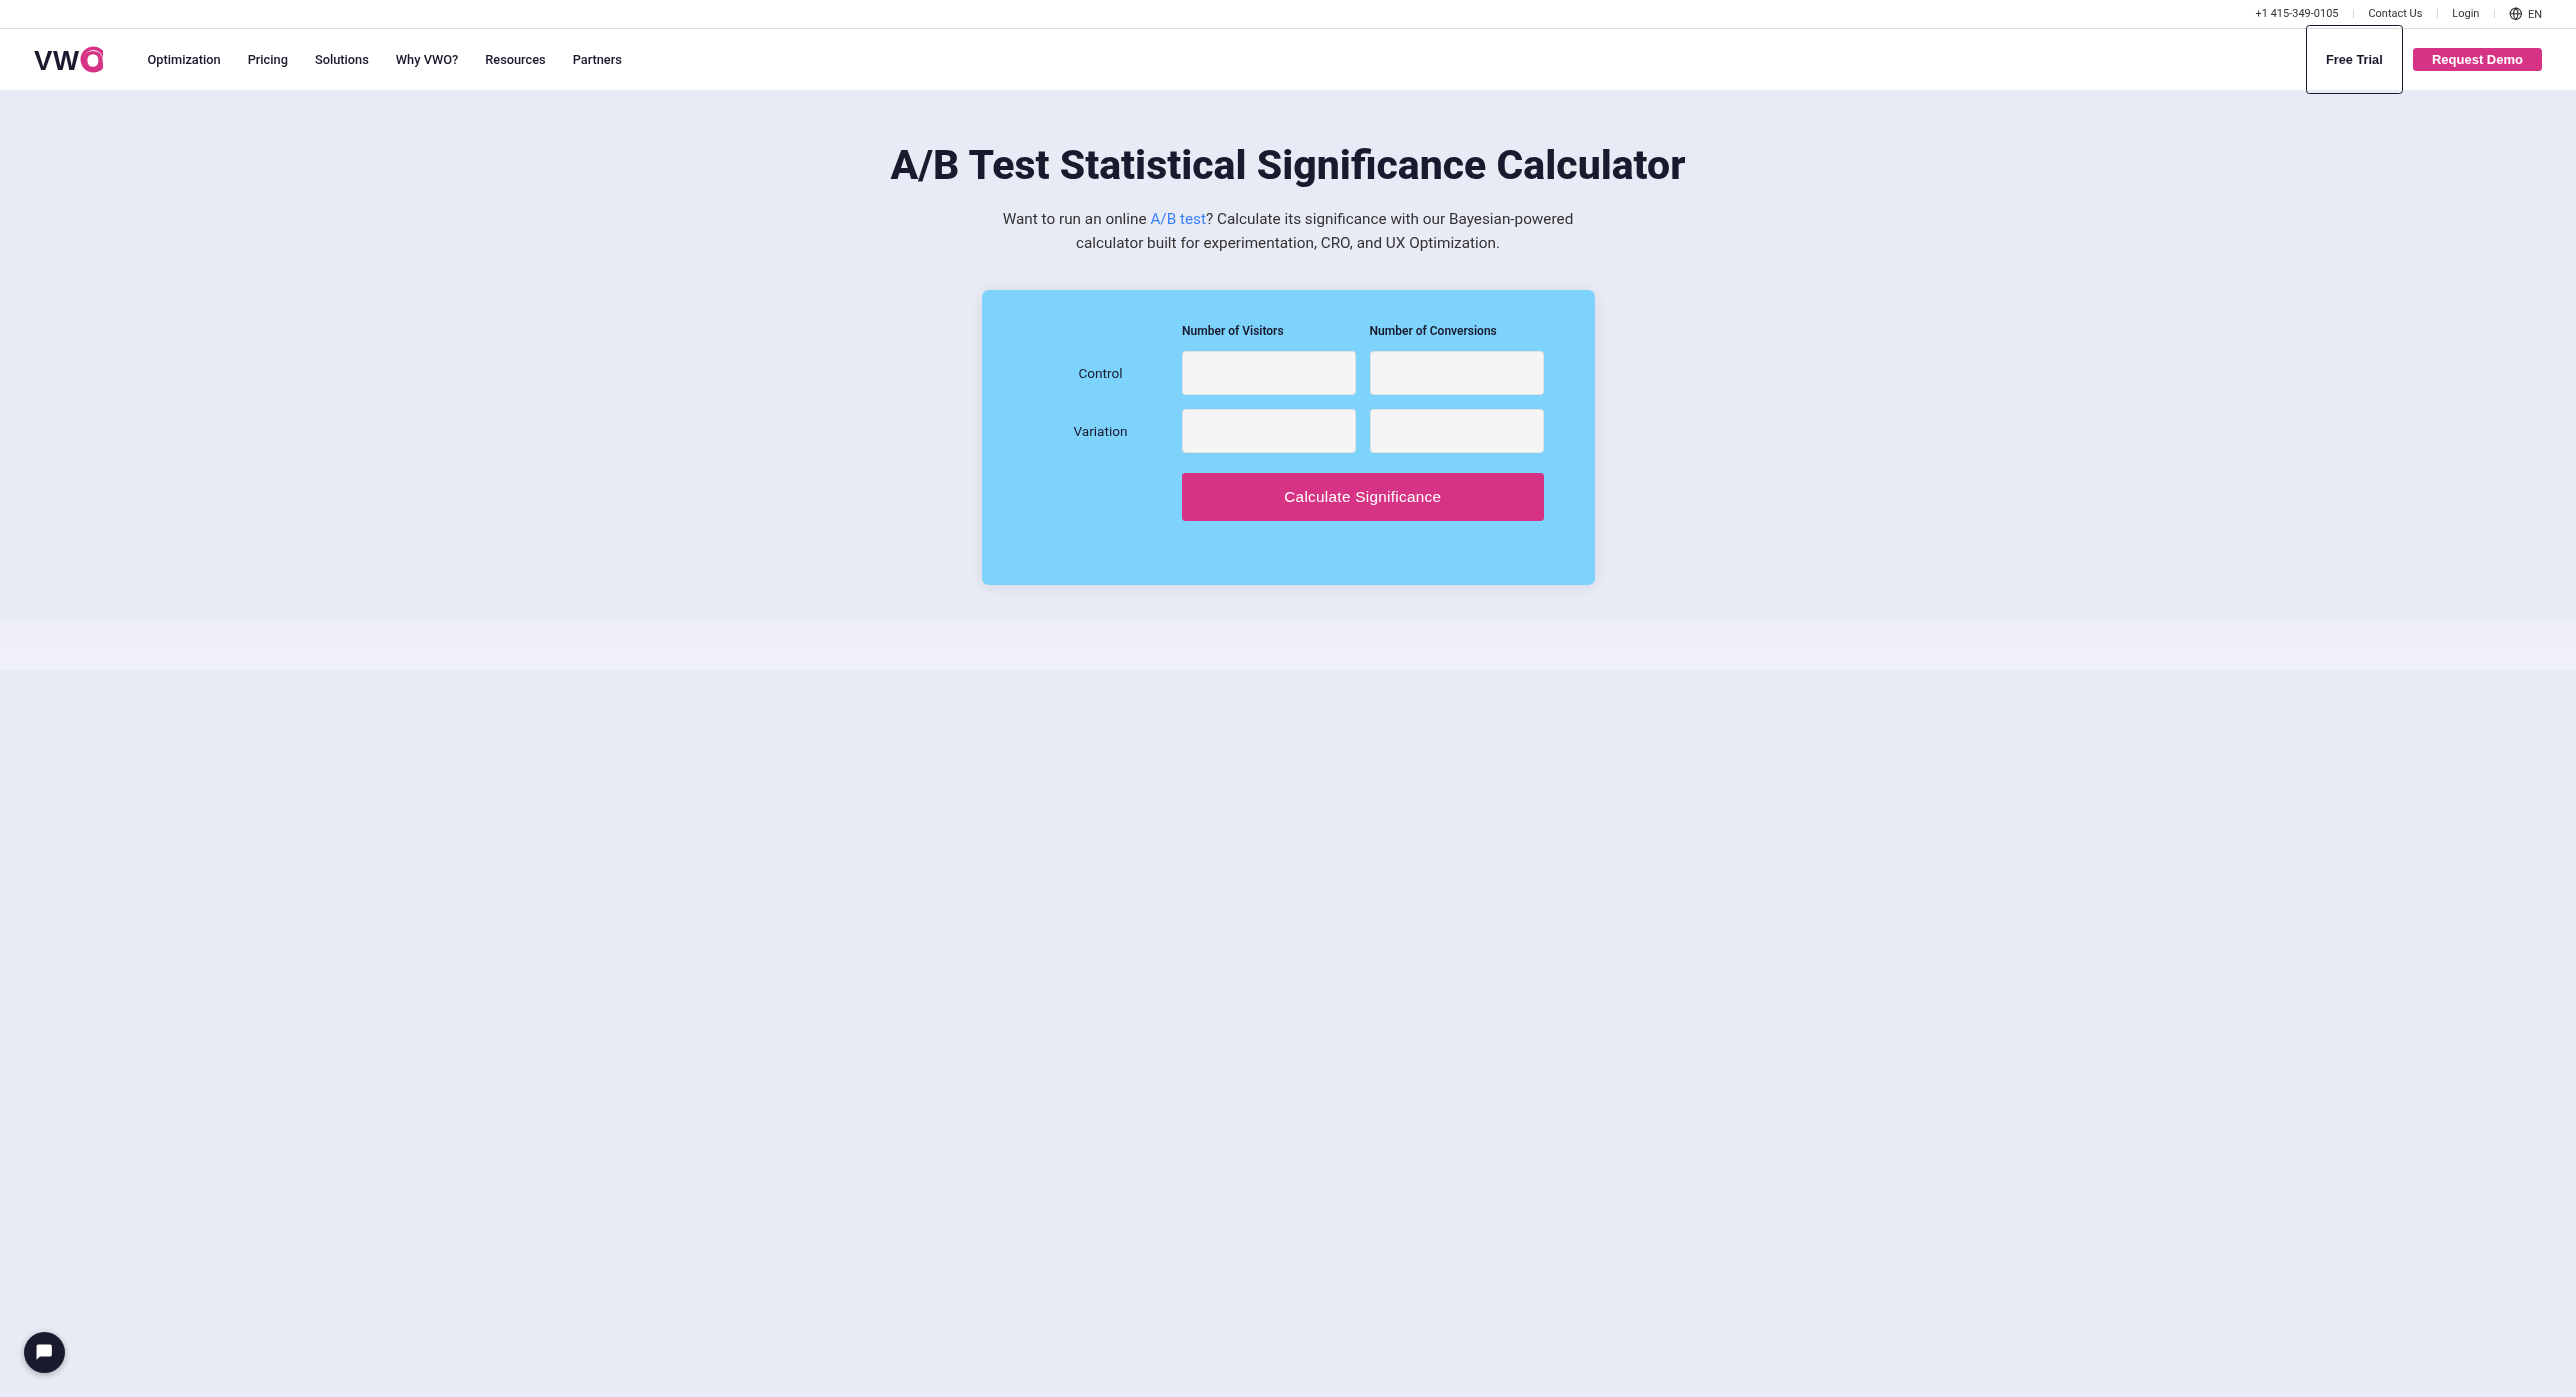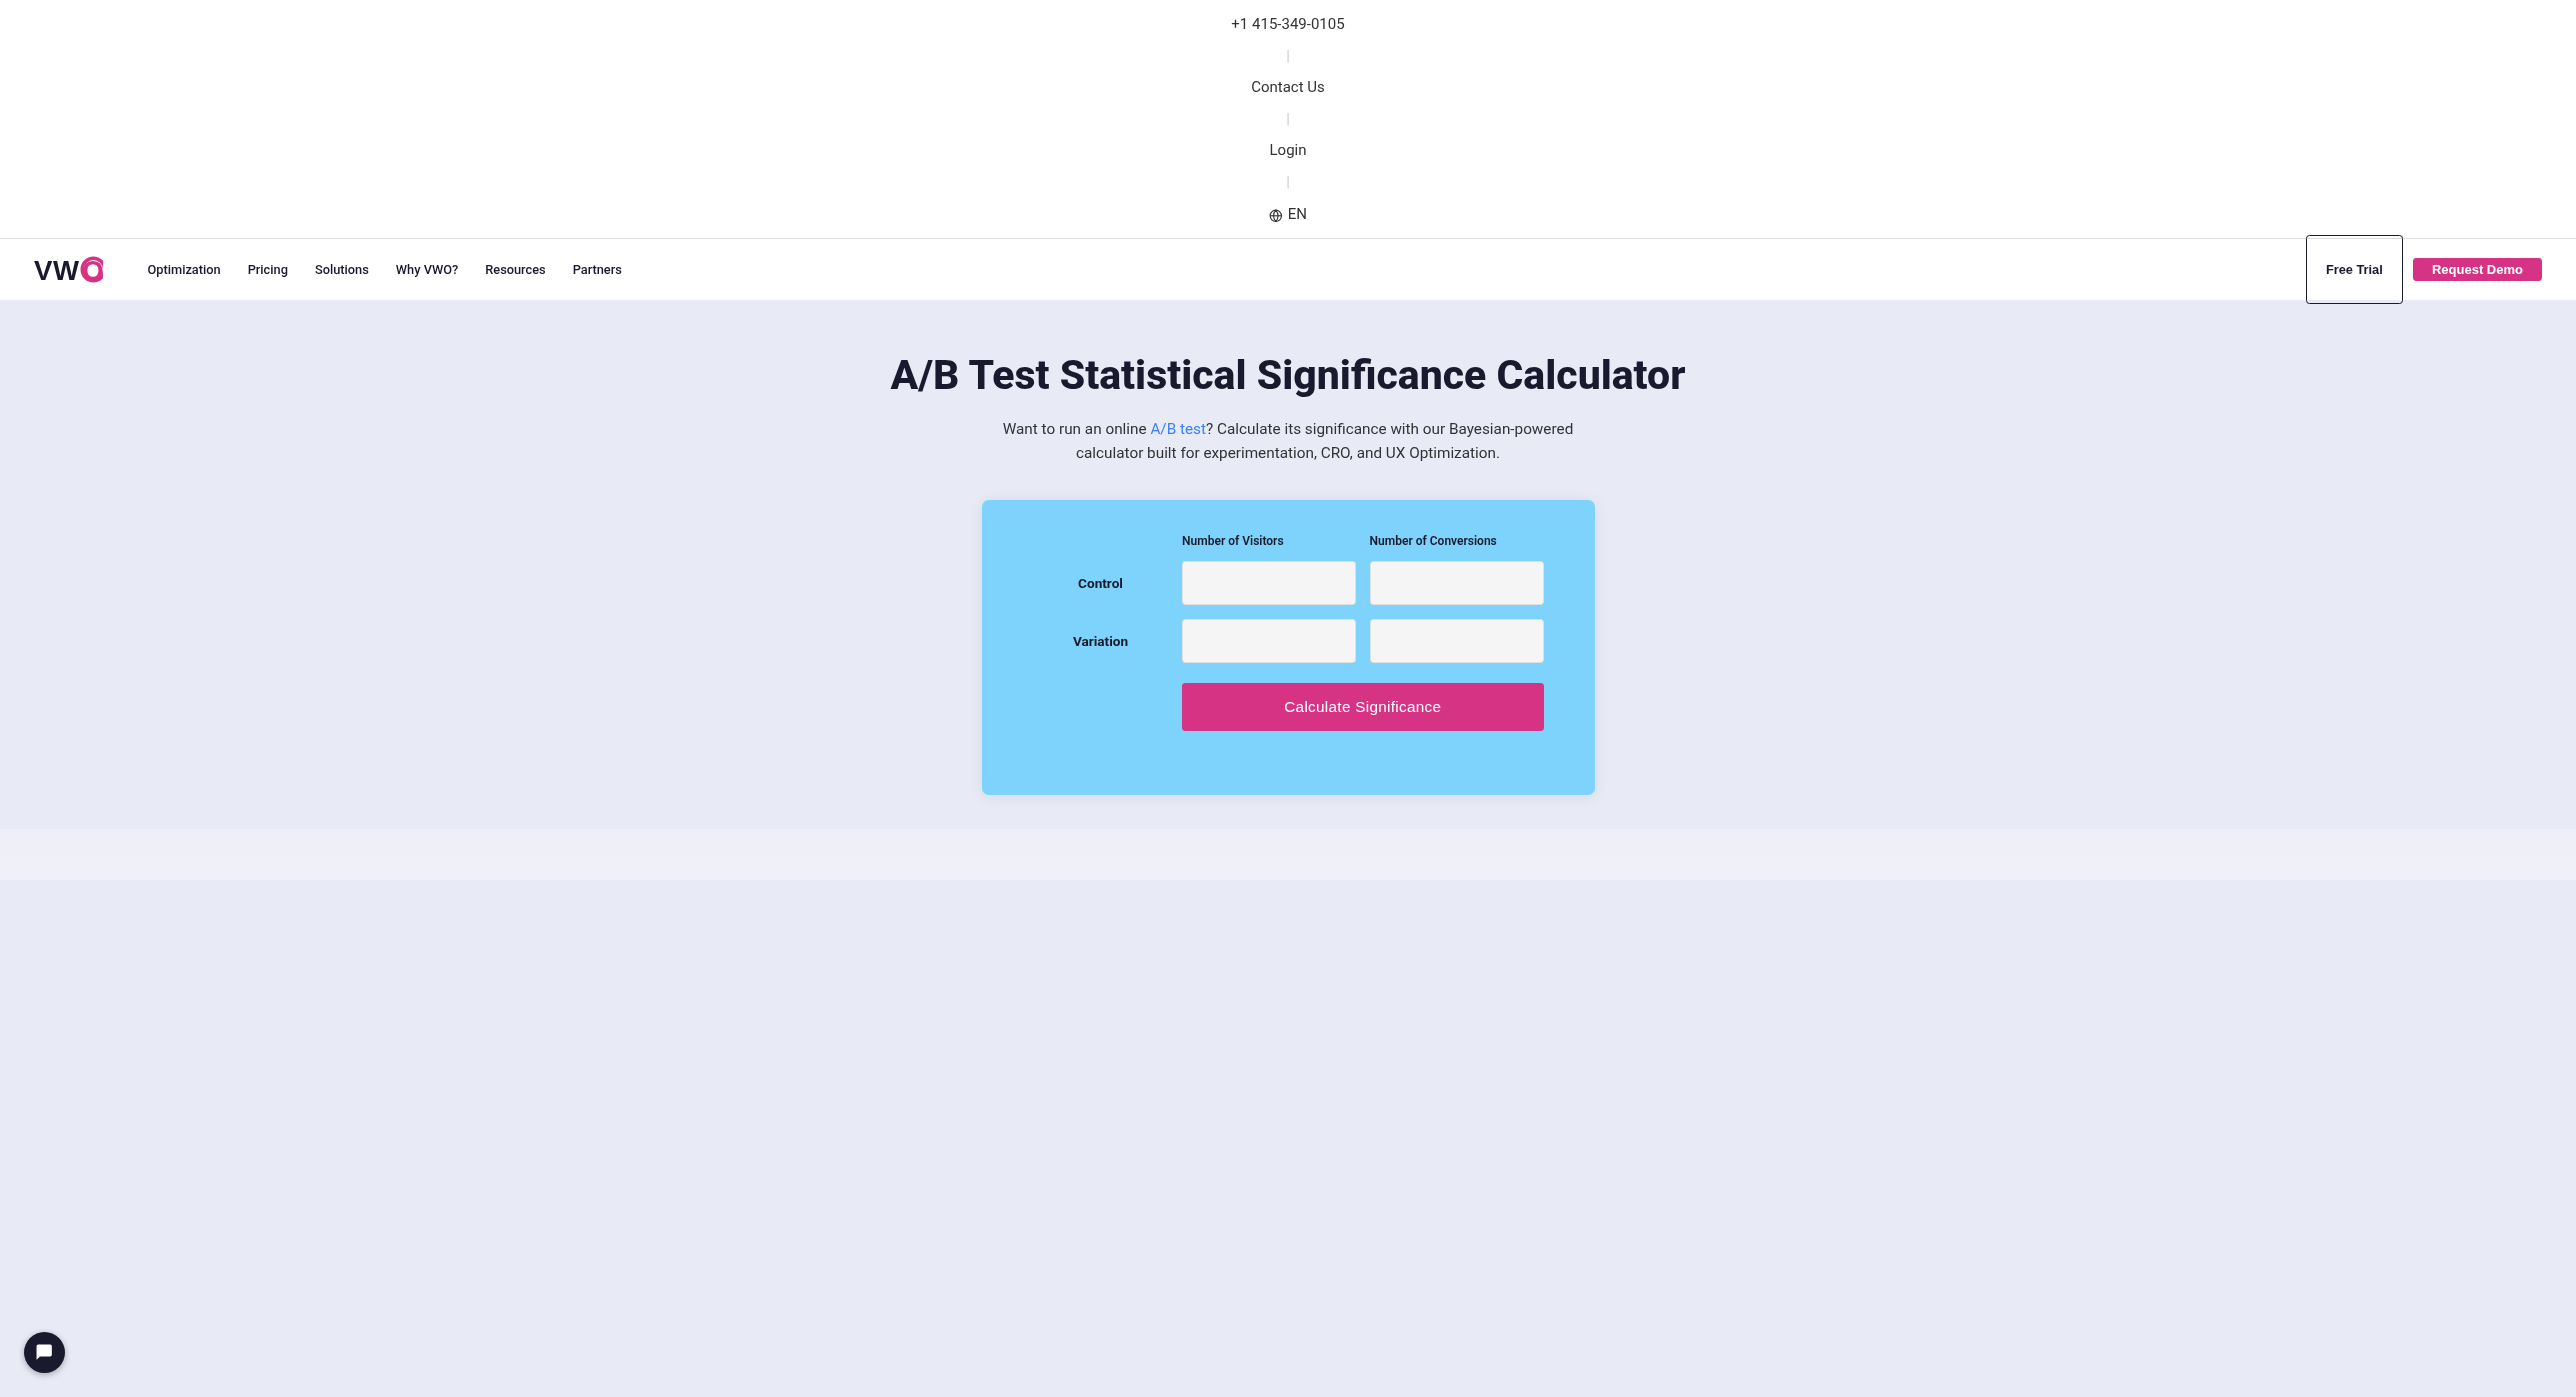--- a/index.html
+++ b/index.html
@@ -11,28 +11,27 @@
     body {
       font-family: -apple-system, BlinkMacSystemFont, 'Segoe UI', Roboto, sans-serif;
       background: #e8eaf6;
       min-height: 100vh;
     }
 
     
     .top-bar {
       background: #fff;
       border-bottom: 0.9px solid #e0e0e0;
-      padding: 15px 34px;
+      padding: 7px 34px;
       display: flex;
       align-items: center;
       justify-content: flex-end;
       gap: 13.6px;
-      font-size: 15px;
+      font-size: 11px;
       color: #333;
-      flex-direction: column;
     }
 
     .top-bar-divider {
       color: #ccc;
     }
 
     .top-bar a {
       color: #333;
       text-decoration: none;
     }
@@ -165,21 +164,21 @@
 
     .calc-col-header {
       font-size: 12px;
       font-weight: 600;
       color: #1a1a2e;
       text-align: left;
     }
 
     .calc-row-label {
       font-size: 13.6px;
-      font-weight: 700;
+      font-weight: 400;
       color: #1a1a2e;
     }
 
     .calc-input {
       width: 100%;
       height: 44px;
       border: 0.9px solid #e0e0e0;
       border-radius: 3.4px;
       background: #f5f5f5;
       font-size: 13.6px;

